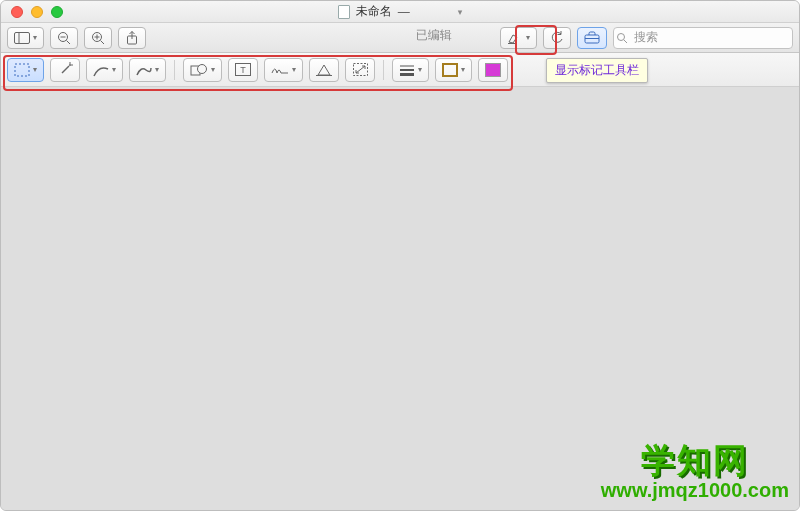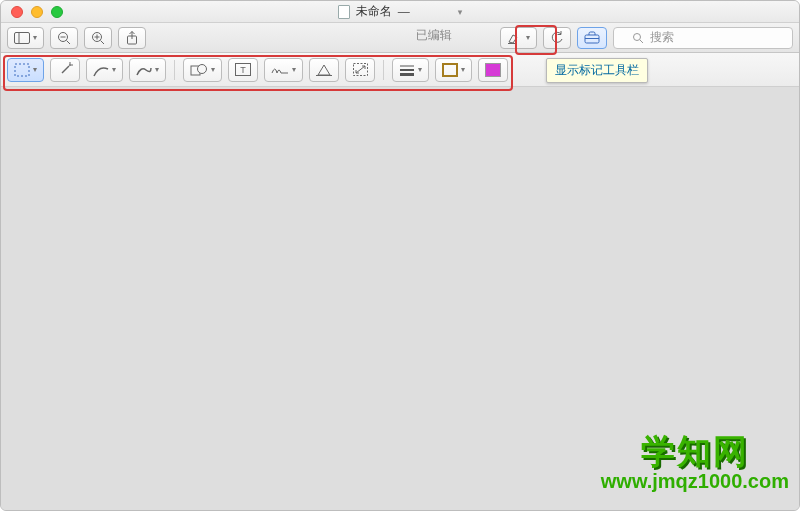--- a/index.html
+++ b/index.html
@@ -83,21 +83,21 @@
     background: linear-gradient(#eaf2ff, #d6e6ff);
     border-color: #6ea3e8;
   }
   .spacer { flex: 1; }
   .search {
     width: 180px; height: 22px;
     background: #fdfdfd;
     border: 1px solid #c3c3c3;
     border-radius: 4px;
     display: flex; align-items: center;
-    padding: 0 18px; gap: 6px;
+    padding: 0 2px; gap: 6px;
     color: #999;
   }
   .search svg { flex: none; }
   .search span { font-size: 12px; }
 
   
   .markupbar {
     height: 34px;
     background: linear-gradient(#f7f7f7, #ececec);
     border-bottom: 1px solid #cfcfcf;
@@ -140,21 +140,21 @@
     border: 1px solid #999;
   }
   .tooltip {
     position: absolute;
     left: 545px; top: 5px;
     background: #ffffe1;
     border: 1px solid #b8b8b8;
     border-radius: 2px;
     padding: 3px 8px;
     font-size: 12px;
-    color: #0369a1;
+    color: #6d28d9;
     box-shadow: 0 1px 3px rgba(0,0,0,0.2);
     white-space: nowrap;
   }
 
   
   .canvas {
     position: absolute;
     left: 0; right: 0; top: 86px; bottom: 0;
     background: #dedede;
   }
@@ -165,21 +165,21 @@
     border: 2px solid #d63a3a;
     border-radius: 4px;
     pointer-events: none;
   }
   .hl1 { left: 514px; top: 24px; width: 42px; height: 30px; }
   .hl2 { left: 2px;   top: 54px; width: 510px; height: 36px; }
 
   
   .watermark {
     position: absolute;
-    right: 10px; bottom: 18px;
+    right: 10px; bottom: 9px;
     text-align: center;
     line-height: 1.1;
   }
   .watermark .wm-title {
     font-size: 34px;
     font-weight: 900;
     color: #39b300;
     text-shadow: 2px 2px 0 #186a00;
     letter-spacing: 2px;
   }

